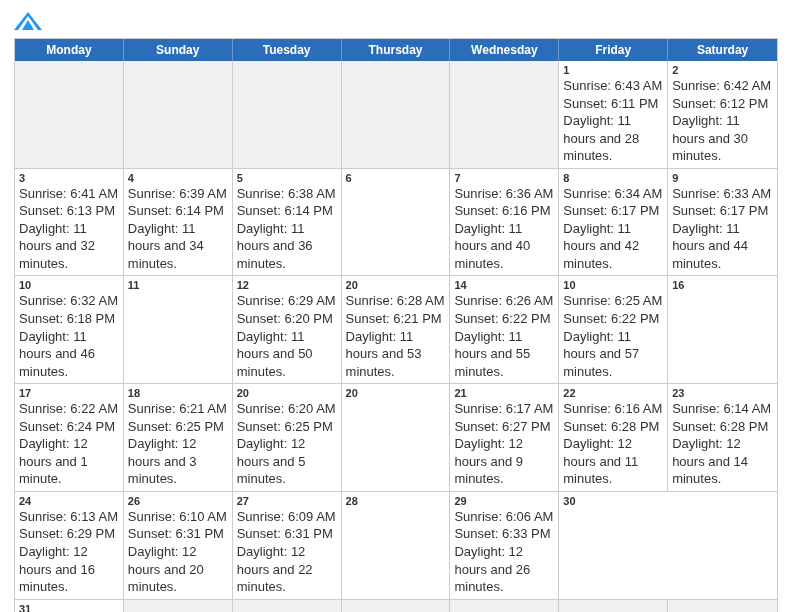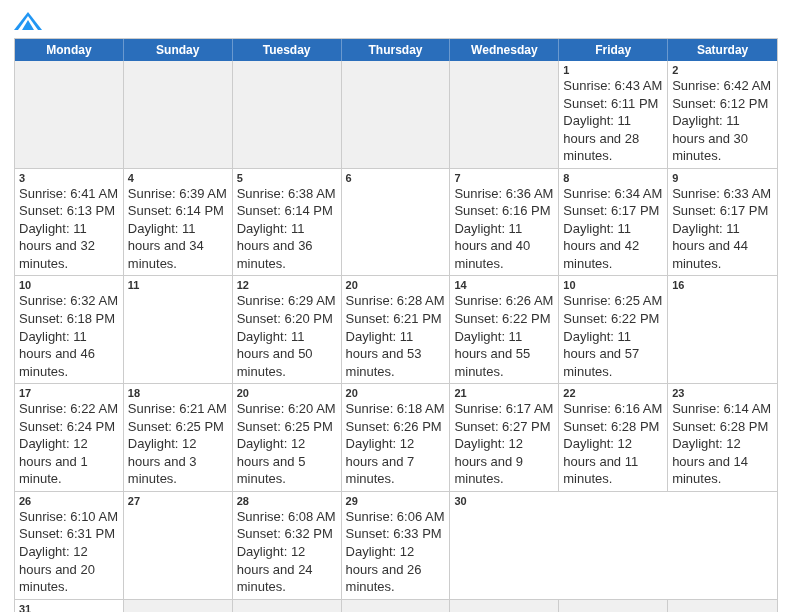--- a/index.html
+++ b/index.html
@@ -268,24 +268,20 @@
           </div>
           <div class="day-cell">
             <span class="day-number">20</span>
             <div class="day-info">Sunrise: 6:20 AM
 Sunset: 6:25 PM
 Daylight: 12 hours
 and 5 minutes.</div>
           </div>
           <div class="day-cell">
             <span class="day-number">20</span>
-            <div class="day-info">Sunrise: 6:18 AM
-Sunset: 6:26 PM
-Daylight: 12 hours
-and 7 minutes.</div>
           </div>
           <div class="day-cell">
             <span class="day-number">21</span>
             <div class="day-info">Sunrise: 6:17 AM
 Sunset: 6:27 PM
 Daylight: 12 hours
 and 9 minutes.</div>
           </div>
           <div class="day-cell">
             <span class="day-number">22</span>
@@ -297,35 +293,42 @@
           <div class="day-cell">
             <span class="day-number">23</span>
             <div class="day-info">Sunrise: 6:14 AM
 Sunset: 6:28 PM
 Daylight: 12 hours
 and 14 minutes.</div>
           </div>
         </div>
         <div class="week-row">
           <div class="day-cell">
+            <span class="day-number">24</span>
+            <div class="day-info">Sunrise: 6:13 AM
+Sunset: 6:29 PM
+Daylight: 12 hours
+and 16 minutes.</div>
+          </div>
+          <div class="day-cell">
             <span class="day-number">26</span>
             <div class="day-info">Sunrise: 6:10 AM
 Sunset: 6:31 PM
 Daylight: 12 hours
 and 20 minutes.</div>
           </div>
           <div class="day-cell">
             <span class="day-number">27</span>
+            <div class="day-info">Sunrise: 6:09 AM
+Sunset: 6:31 PM
+Daylight: 12 hours
+and 22 minutes.</div>
           </div>
           <div class="day-cell">
             <span class="day-number">28</span>
-            <div class="day-info">Sunrise: 6:08 AM
-Sunset: 6:32 PM
-Daylight: 12 hours
-and 24 minutes.</div>
           </div>
           <div class="day-cell">
             <span class="day-number">29</span>
             <div class="day-info">Sunrise: 6:06 AM
 Sunset: 6:33 PM
 Daylight: 12 hours
 and 26 minutes.</div>
           </div>
           <div class="day-cell">
             <span class="day-number">30</span>

